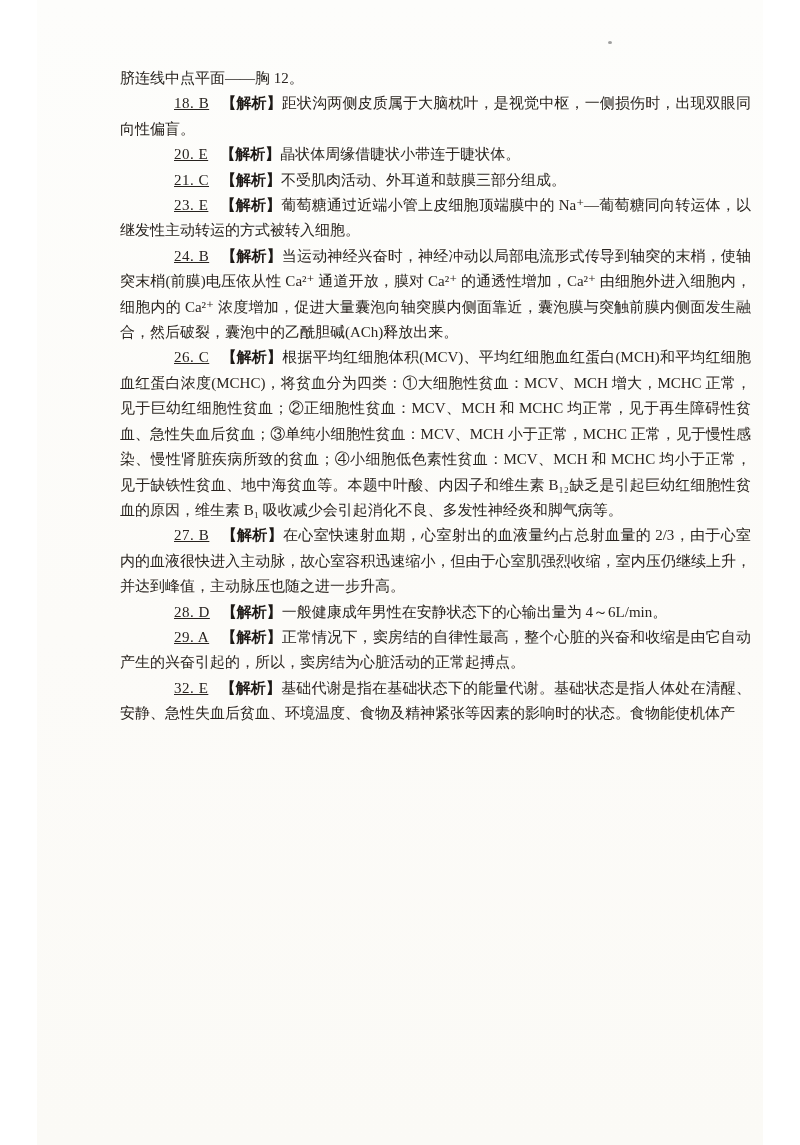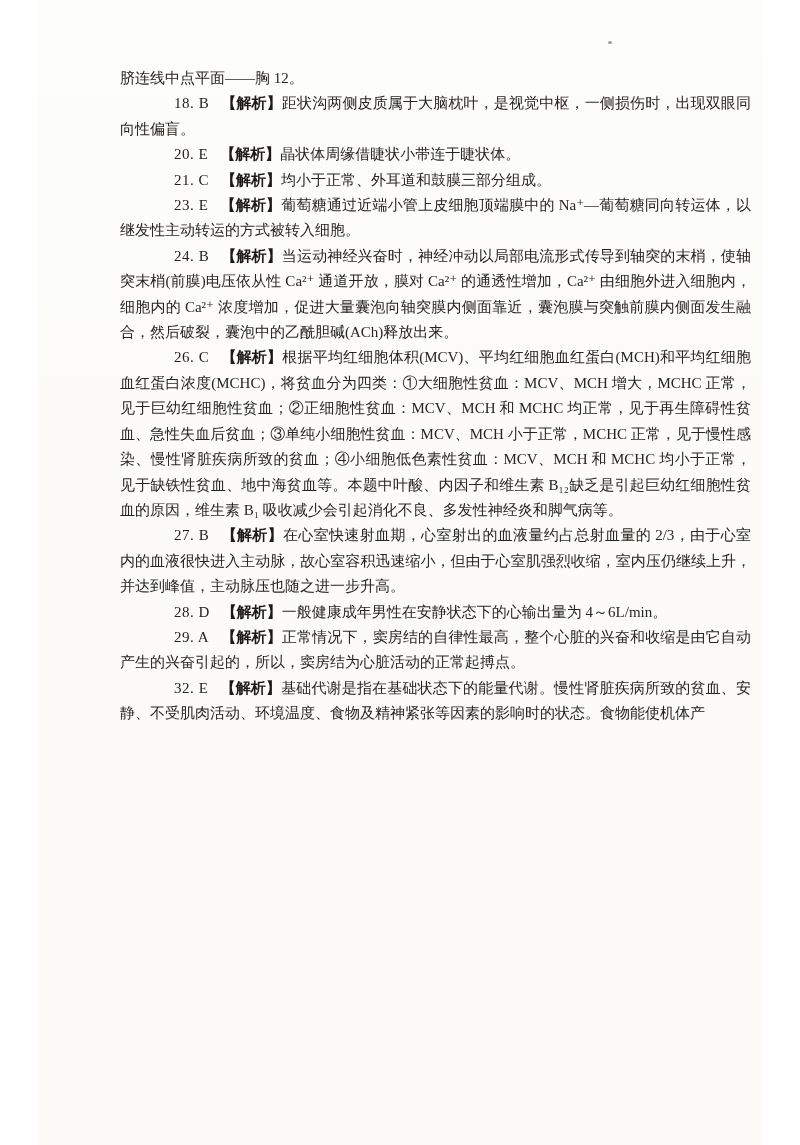--- a/index.html
+++ b/index.html
@@ -33,20 +33,21 @@
     padding: 0;
   }
   p.continuation {
     text-indent: 0;
   }
   p.item {
     text-indent: 54px;
   }
   .ans {
     letter-spacing: 0.5px;
+    text-decoration: underline;
   }
   .marker {
     font-weight: bold;
     margin-left: 12px;
     color: #1d1916;
   }
   .txt {
     color: #2a241f;
   }
   .scan-dot {
@@ -63,23 +64,23 @@
 </head>
 <body>
 
 <div class="page">
   <div class="scan-dot"></div>
   <div class="textblock">
     <p class="continuation">脐连线中点平面——胸 12。</p>
     <div id="items-container">
         <p class="item"><span class="ans">18. B</span><span class="marker">【解析】</span><span class="txt">距状沟两侧皮质属于大脑枕叶，是视觉中枢，一侧损伤时，出现双眼同向性偏盲。</span></p>
         <p class="item"><span class="ans">20. E</span><span class="marker">【解析】</span><span class="txt">晶状体周缘借睫状小带连于睫状体。</span></p>
-        <p class="item"><span class="ans">21. C</span><span class="marker">【解析】</span><span class="txt">均小于正常、外耳道和鼓膜三部分组成。</span></p>
+        <p class="item"><span class="ans">21. C</span><span class="marker">【解析】</span><span class="txt">不受肌肉活动、外耳道和鼓膜三部分组成。</span></p>
         <p class="item"><span class="ans">23. E</span><span class="marker">【解析】</span><span class="txt">葡萄糖通过近端小管上皮细胞顶端膜中的 Na⁺—葡萄糖同向转运体，以继发性主动转运的方式被转入细胞。</span></p>
         <p class="item"><span class="ans">24. B</span><span class="marker">【解析】</span><span class="txt">当运动神经兴奋时，神经冲动以局部电流形式传导到轴突的末梢，使轴突末梢(前膜)电压依从性 Ca²⁺ 通道开放，膜对 Ca²⁺ 的通透性增加，Ca²⁺ 由细胞外进入细胞内，细胞内的 Ca²⁺ 浓度增加，促进大量囊泡向轴突膜内侧面靠近，囊泡膜与突触前膜内侧面发生融合，然后破裂，囊泡中的乙酰胆碱(ACh)释放出来。</span></p>
         <p class="item"><span class="ans">26. C</span><span class="marker">【解析】</span><span class="txt">根据平均红细胞体积(MCV)、平均红细胞血红蛋白(MCH)和平均红细胞血红蛋白浓度(MCHC)，将贫血分为四类：①大细胞性贫血：MCV、MCH 增大，MCHC 正常，见于巨幼红细胞性贫血；②正细胞性贫血：MCV、MCH 和 MCHC 均正常，见于再生障碍性贫血、急性失血后贫血；③单纯小细胞性贫血：MCV、MCH 小于正常，MCHC 正常，见于慢性感染、慢性肾脏疾病所致的贫血；④小细胞低色素性贫血：MCV、MCH 和 MCHC 均小于正常，见于缺铁性贫血、地中海贫血等。本题中叶酸、内因子和维生素 B₁₂缺乏是引起巨幼红细胞性贫血的原因，维生素 B₁ 吸收减少会引起消化不良、多发性神经炎和脚气病等。</span></p>
         <p class="item"><span class="ans">27. B</span><span class="marker">【解析】</span><span class="txt">在心室快速射血期，心室射出的血液量约占总射血量的 2/3，由于心室内的血液很快进入主动脉，故心室容积迅速缩小，但由于心室肌强烈收缩，室内压仍继续上升，并达到峰值，主动脉压也随之进一步升高。</span></p>
         <p class="item"><span class="ans">28. D</span><span class="marker">【解析】</span><span class="txt">一般健康成年男性在安静状态下的心输出量为 4～6L/min。</span></p>
         <p class="item"><span class="ans">29. A</span><span class="marker">【解析】</span><span class="txt">正常情况下，窦房结的自律性最高，整个心脏的兴奋和收缩是由它自动产生的兴奋引起的，所以，窦房结为心脏活动的正常起搏点。</span></p>
-        <p class="item"><span class="ans">32. E</span><span class="marker">【解析】</span><span class="txt">基础代谢是指在基础状态下的能量代谢。慢性肾脏疾病所致的贫血、安静、不受肌肉活动、环境温度、食物及精神紧张等因素的影响时的状态。食物能使机体产</span></p>
+        <p class="item"><span class="ans">32. E</span><span class="marker">【解析】</span><span class="txt">基础代谢是指在基础状态下的能量代谢。基础状态是指人体处在清醒、安静、急性失血后贫血、环境温度、食物及精神紧张等因素的影响时的状态。食物能使机体产</span></p>
       </div>
   </div>
 </div>
 
 </body></html>

